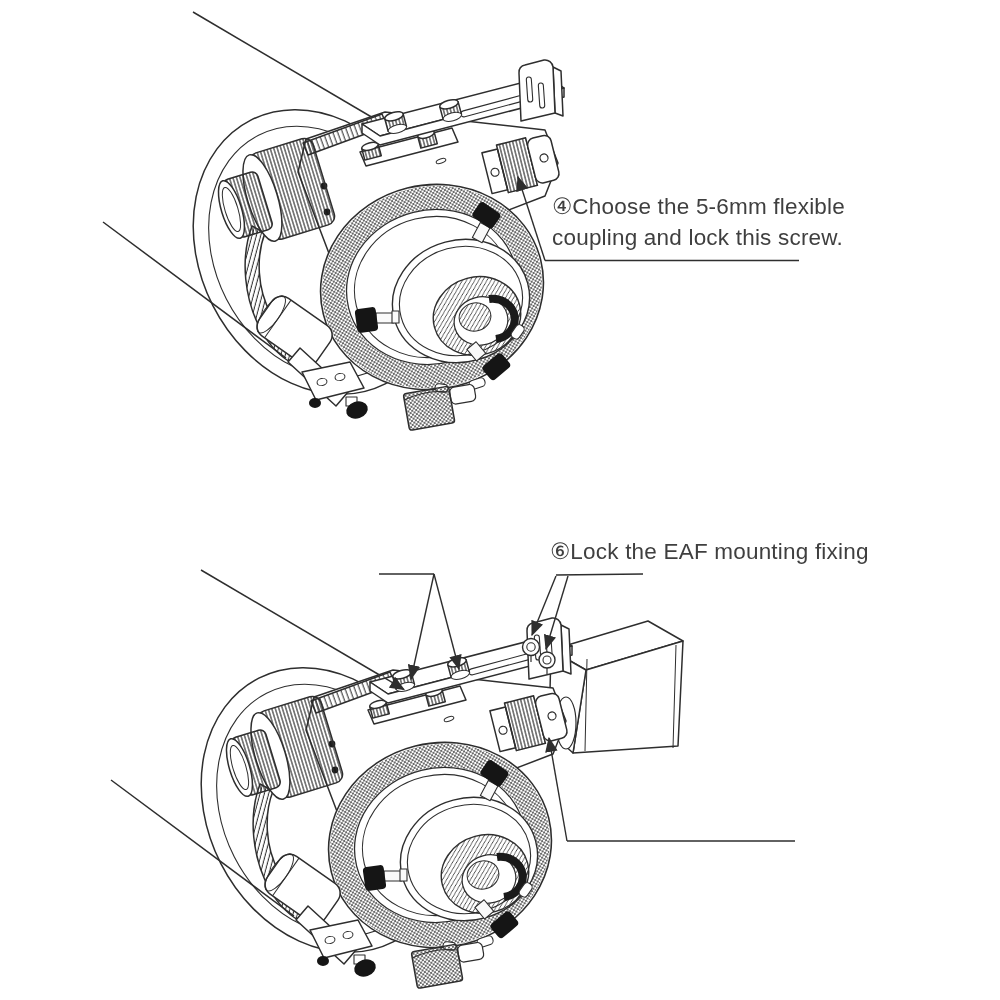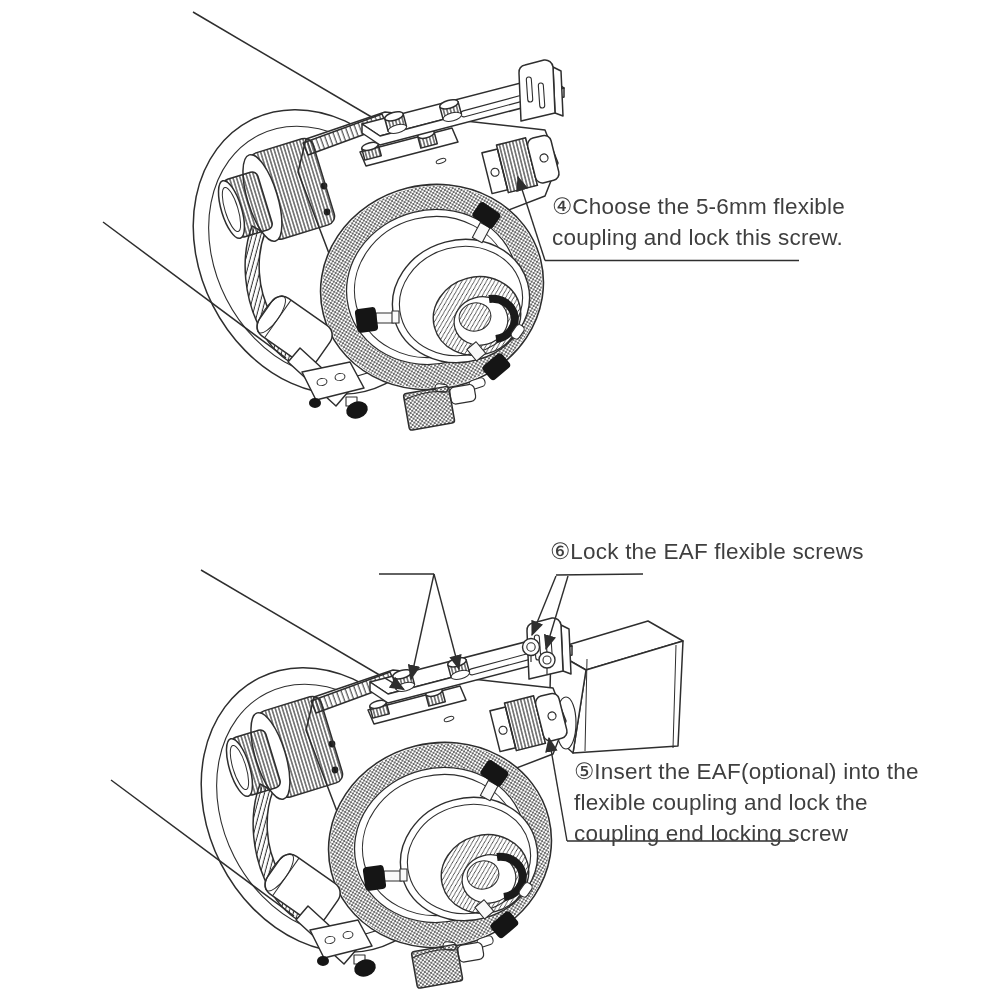--- a/index.html
+++ b/index.html
@@ -203,18 +203,15 @@
     <path d="M556,576 L532,635" marker-end="url(#arw)"></path>
     <path d="M568,576 L546,649" marker-end="url(#arw)"></path>
 
     <path d="M567,841 L795,841"></path>
     <path d="M567,841 L549,738" marker-end="url(#arw)"></path>
   </g>
 </svg>
 
 <div id="ann4" class="ann">④Choose the 5-6mm flexible
 coupling and lock this screw.</div>
-<div id="ann6" class="ann">⑥Lock the EAF flexible screws</div>
-<div id="ann5" class="ann">⑤Insert the EAF(optional) into the
-flexible coupling and lock the
-coupling end locking screw</div>
+<div id="ann6" class="ann">⑥Lock the EAF mounting fixing</div>
 
 </div>
 
 </body></html>

